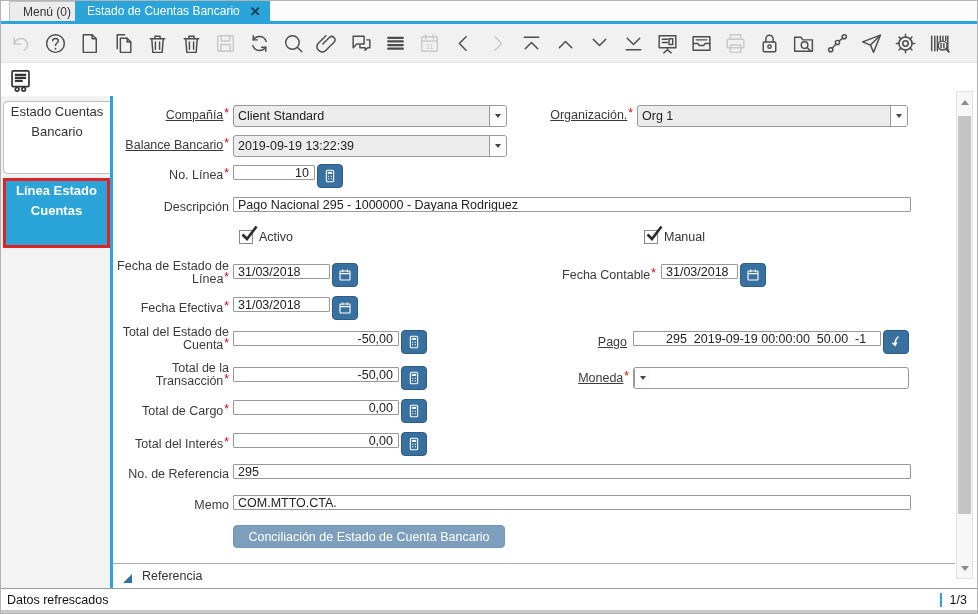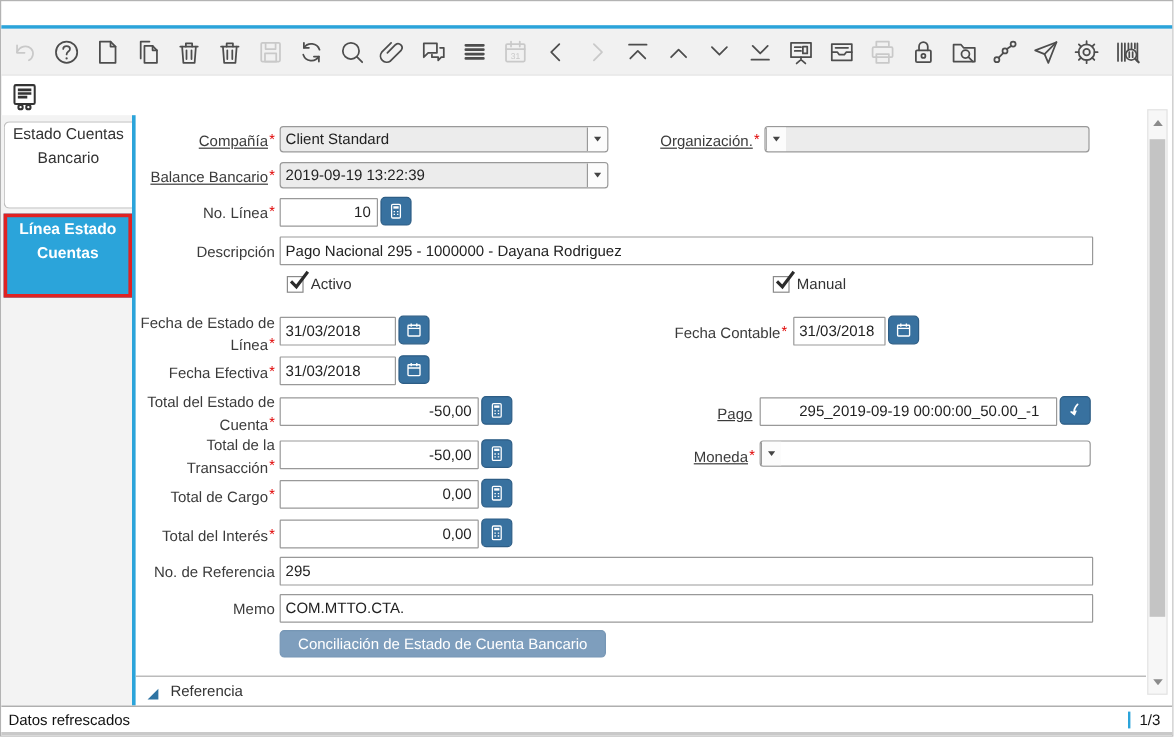--- a/index.html
+++ b/index.html
@@ -35,27 +35,27 @@
                    display:flex; align-items:center; justify-content:center; cursor:pointer; }
   .side-tab { position:absolute; width:107px; display:flex; justify-content:center;
               text-align:center; font-size:13px; line-height:1.5; cursor:pointer; }
   .side-tab.t1 { left:2px; top:100px; height:73px; background:#fff; color:#333;
                  border:1px solid #bdbdbd; border-right:none; border-radius:5px 0 0 5px; }
   .side-tab.t2 { left:2px; top:177px; height:70px; background:#2BA4DA; color:#fff; font-weight:600;
                  border:3px solid #E02222; }
 
   
   .flabel { position:absolute; left:115px; width:113px; text-align:right;
-            font-size:12.5px; color:#3b3b3b; line-height:19px; }
+            font-size:12.5px; color:#3b3b3b; line-height:13px; }
   .flabel.rcol { left:auto; }
   .flabel .lbl { text-decoration:none; }
   .flabel.link .lbl { text-decoration:underline; }
   .req { color:#e00000; font-size:12px; position:relative; top:-2px; margin-left:1px; }
 
-  .tin { position:absolute; height:24px; border:1px solid #999; border-radius:1px;
+  .tin { position:absolute; height:15px; border:1px solid #999; border-radius:1px;
          background:#fff; color:#222; font-family:"Liberation Sans",sans-serif;
          font-size:12.5px; padding:0 4px; }
   .tin.num { text-align:right; padding-right:5px; }
 
   .combo { position:absolute; height:22px; border:1px solid #999; border-radius:3px;
            background:#ececec; display:flex; overflow:hidden; }
   .combo.white { background:#fff; }
   .combo-text { flex:1; font-size:12.5px; color:#222; padding:3px 4px 0 4px;
                 white-space:nowrap; overflow:hidden; }
   .combo-btn { width:17px; background:#fcfcfc; border-left:1px solid #999;
@@ -100,20 +100,29 @@
                padding:0 10px 0 6px; font-size:12.5px; color:#111; }
   .statusbar .spacer { flex:1; }
   .rec-sep { width:2px; height:14px; background:#2BA4DA; margin-right:8px; }
   .window-bottom { position:absolute; left:0; right:0; bottom:0; height:3px; background:#c9c9c9; }
 </style>
 </head>
 <body>
 
 <div class="window">
 
+  <div class="tabbar">
+    <div class="menu-tab">
+      <span>Menú (0)</span>
+    </div>
+    <div class="active-tab">
+      <span>Estado de Cuentas Bancario</span>
+      <span class="close-x">✕</span>
+    </div>
+  </div>
   <div class="tab-underline"></div>
 
   <div class="toolbar">
       <div class="ticon disabled">
         <svg viewBox="0 0 24 24" fill="none" stroke="currentColor" stroke-width="1.4" stroke-linecap="round" stroke-linejoin="round">
           <path d="M5 12 C7 7 13 6 16 9 C19 12 18 16.5 14.5 18.5"></path>
           <path d="M5 6.5 L5 12.5 L11 12.5"></path>
         </svg>
       </div>
       <div class="ticon">
@@ -330,20 +339,21 @@
   <label class="flabel" style="top:467px"><span class="lbl">No. de Referencia</span></label>
   <label class="flabel" style="top:498px"><span class="lbl">Memo</span></label>
 
   <div class="combo" style="left:232px;top:104px;width:274px">
     <span class="combo-text">Client Standard</span>
     <span class="combo-btn">
         <i class="arr-dn"></i>
       </span>
   </div>
   <div class="combo" style="left:636px;top:104px;width:271px">
+    <span class="combo-text">Org 1</span>
     <span class="combo-btn">
         <i class="arr-dn"></i>
       </span>
   </div>
   <div class="combo" style="left:232px;top:134px;width:274px">
     <span class="combo-text">2019-09-19 13:22:39</span>
     <span class="combo-btn">
         <i class="arr-dn"></i>
       </span>
   </div>

